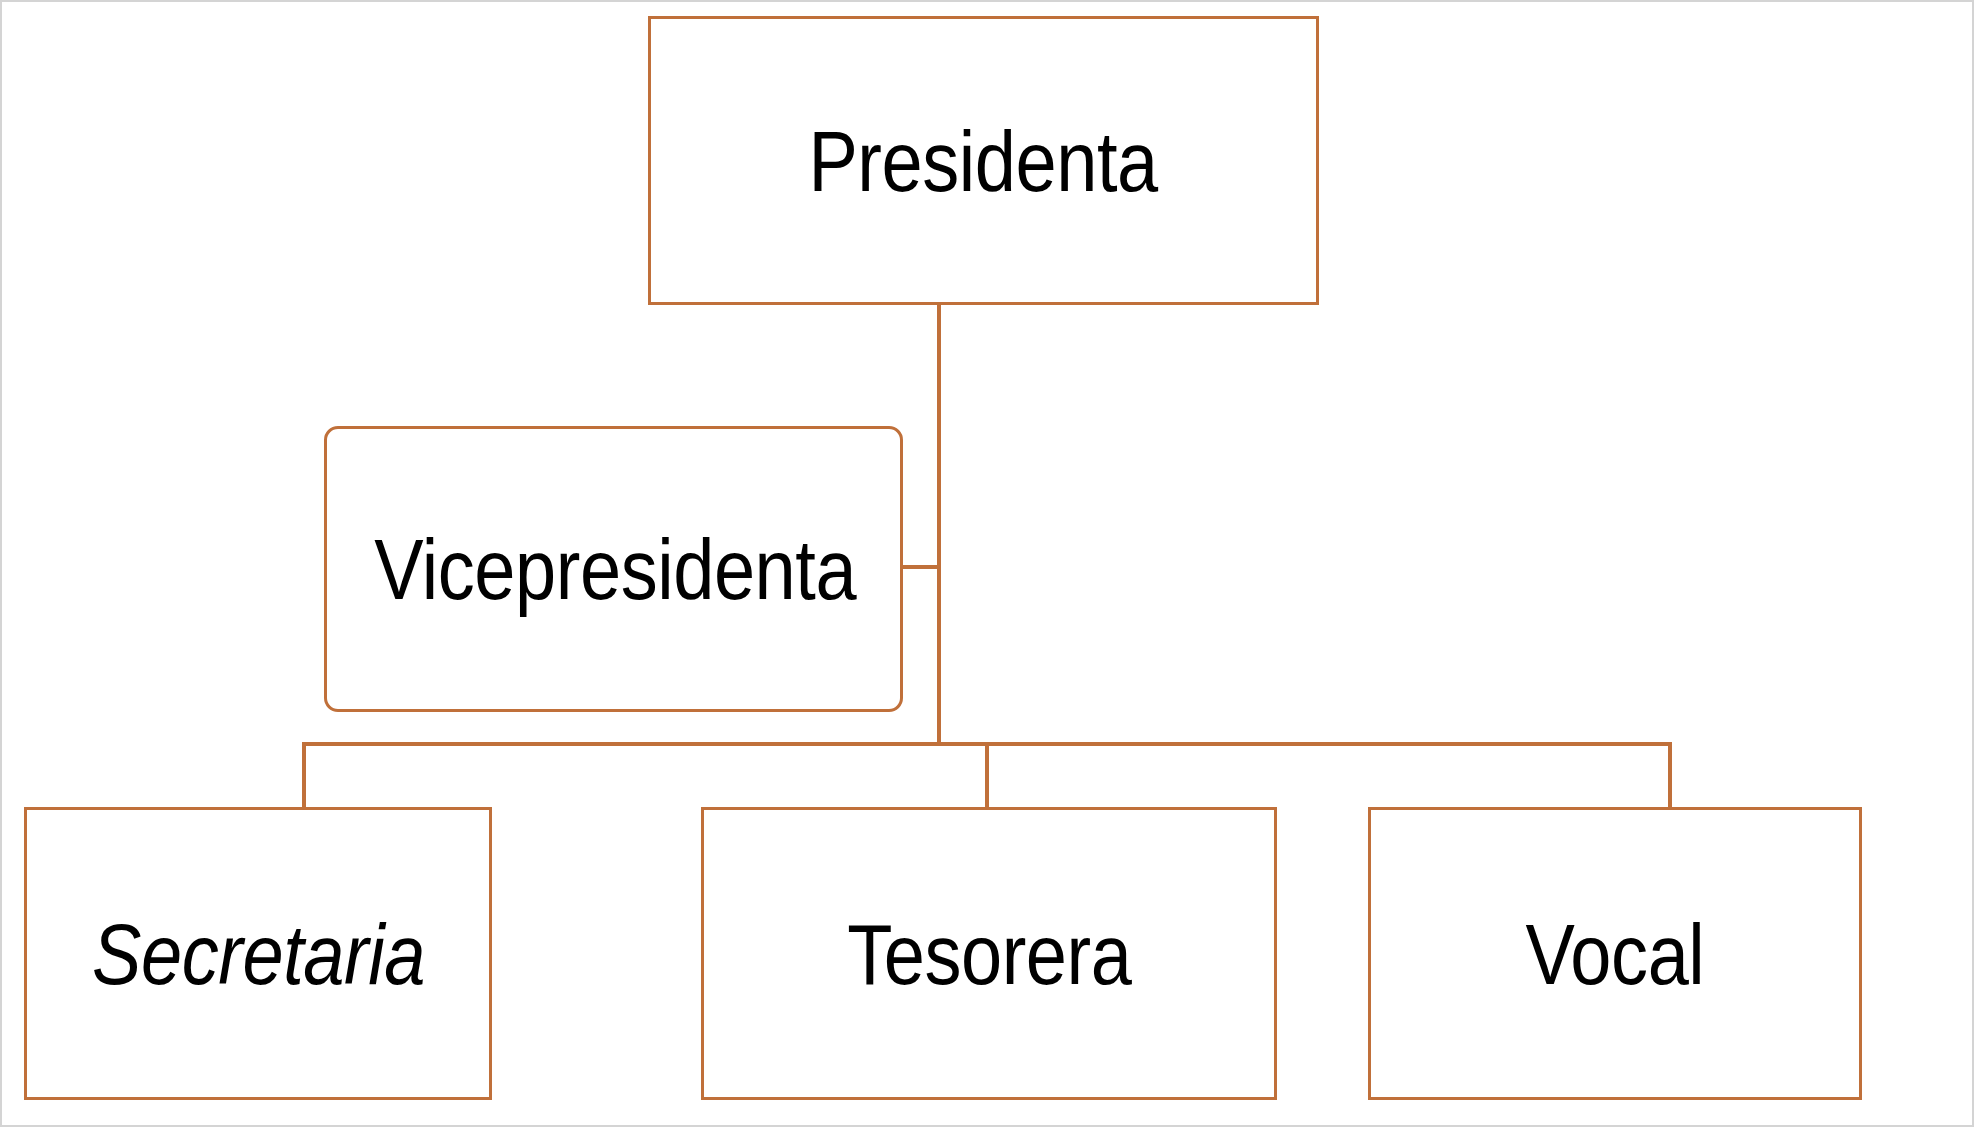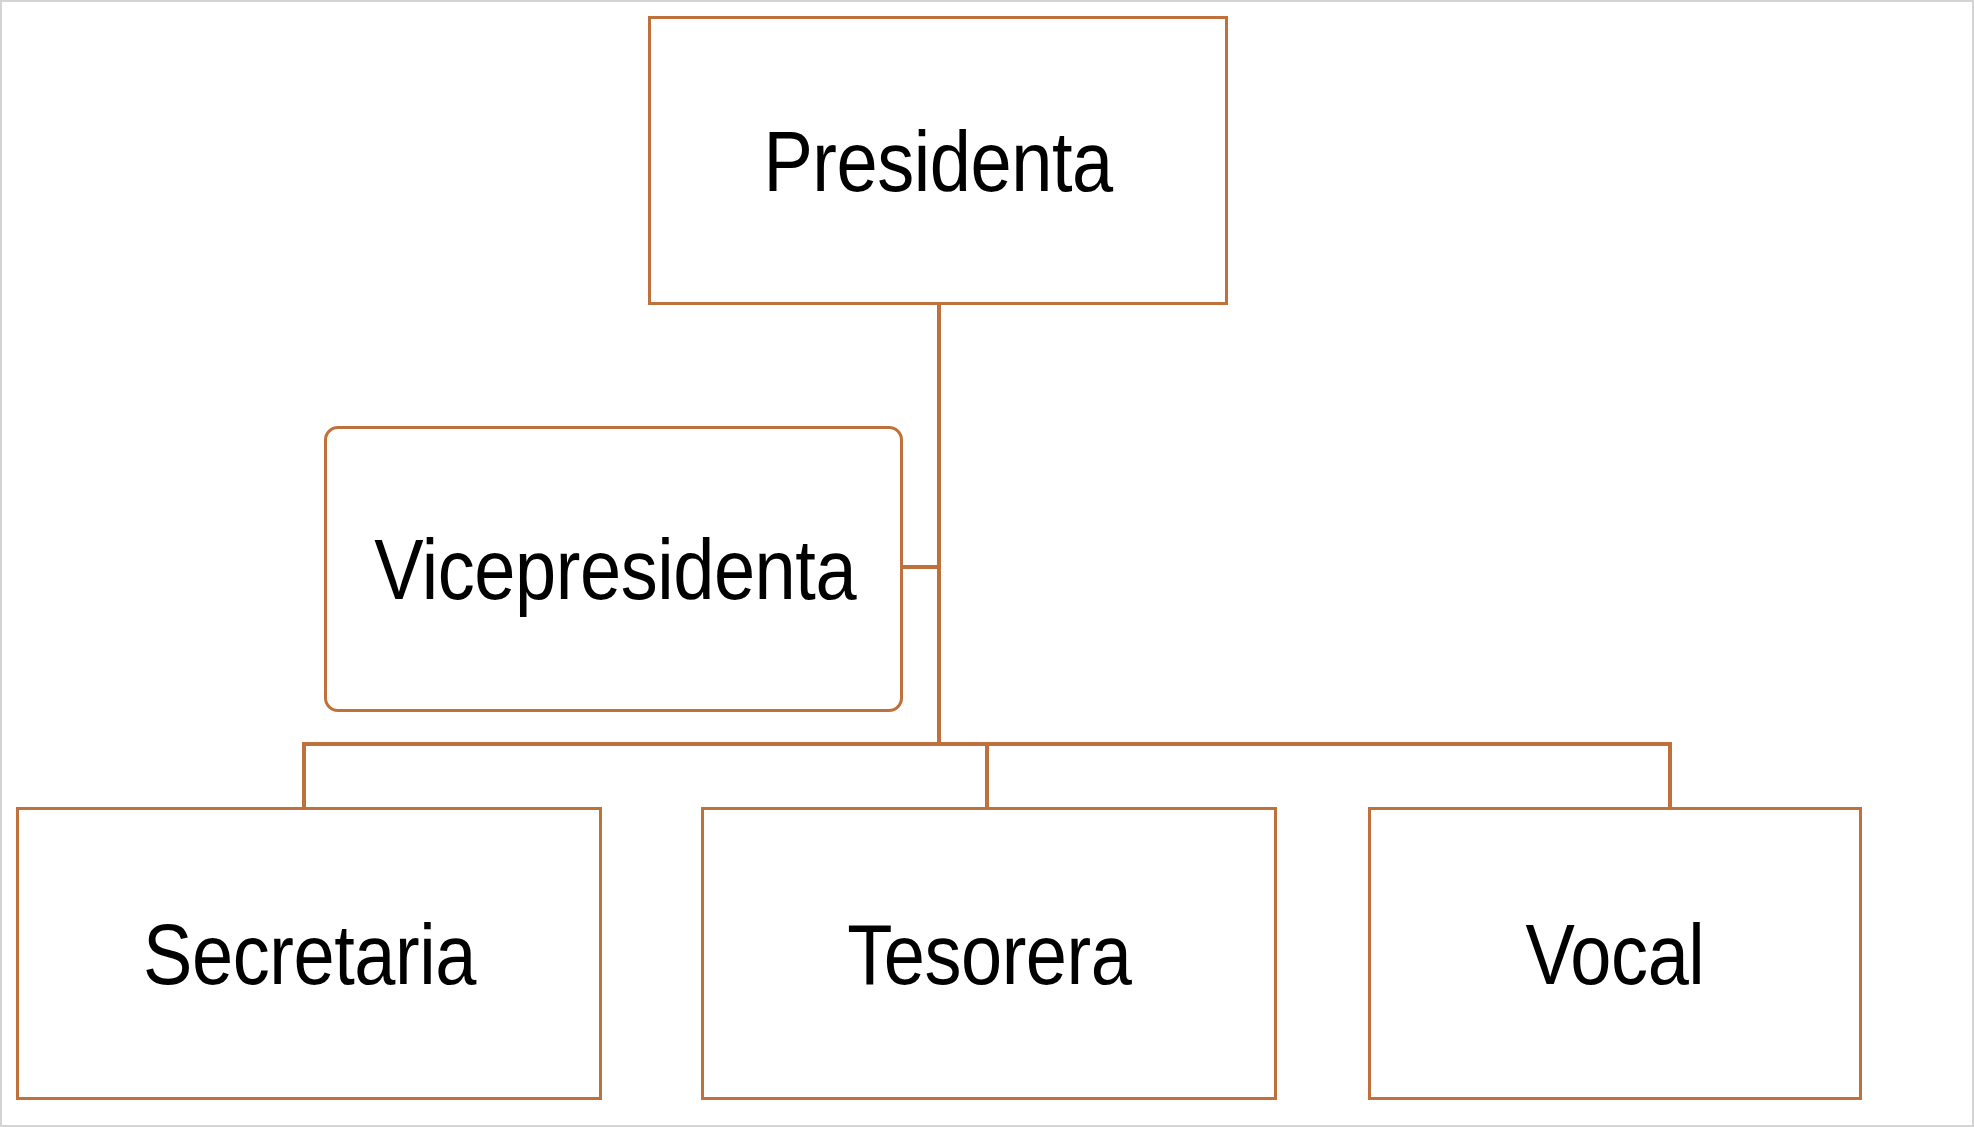--- a/index.html
+++ b/index.html
@@ -54,23 +54,23 @@
     color: #000000;
     font-family: "Liberation Sans", sans-serif;
     font-weight: 400;
     line-height: 1;
     white-space: nowrap;
     letter-spacing: -0.5px;
     transform: scaleX(0.86);
   }
 
   
-  #node-presidenta      { left: 646px;  top: 14px;   width: 580px; height: 289px; }
+  #node-presidenta      { left: 646px;  top: 14px;   width: 671px; height: 289px; }
   #node-vicepresidenta  { left: 322px;  top: 424px;  width: 579px; height: 286px; border-radius: 14px; }
-  #node-secretaria      { left: 14px;   top: 805px;  width: 586px; height: 293px; }
+  #node-secretaria      { left: 22px;   top: 805px;  width: 468px; height: 293px; font-style: italic; }
   #node-tesorera        { left: 699px;  top: 805px;  width: 576px; height: 293px; }
   #node-vocal           { left: 1366px; top: 805px;  width: 494px; height: 293px; }
 
   #node-presidenta     .node-label { font-size: 86px; }
   #node-vicepresidenta .node-label { font-size: 86px; }
   #node-secretaria     .node-label { font-size: 86px; }
   #node-tesorera       .node-label { font-size: 86px; }
   #node-vocal          .node-label { font-size: 86px; }
 
   

